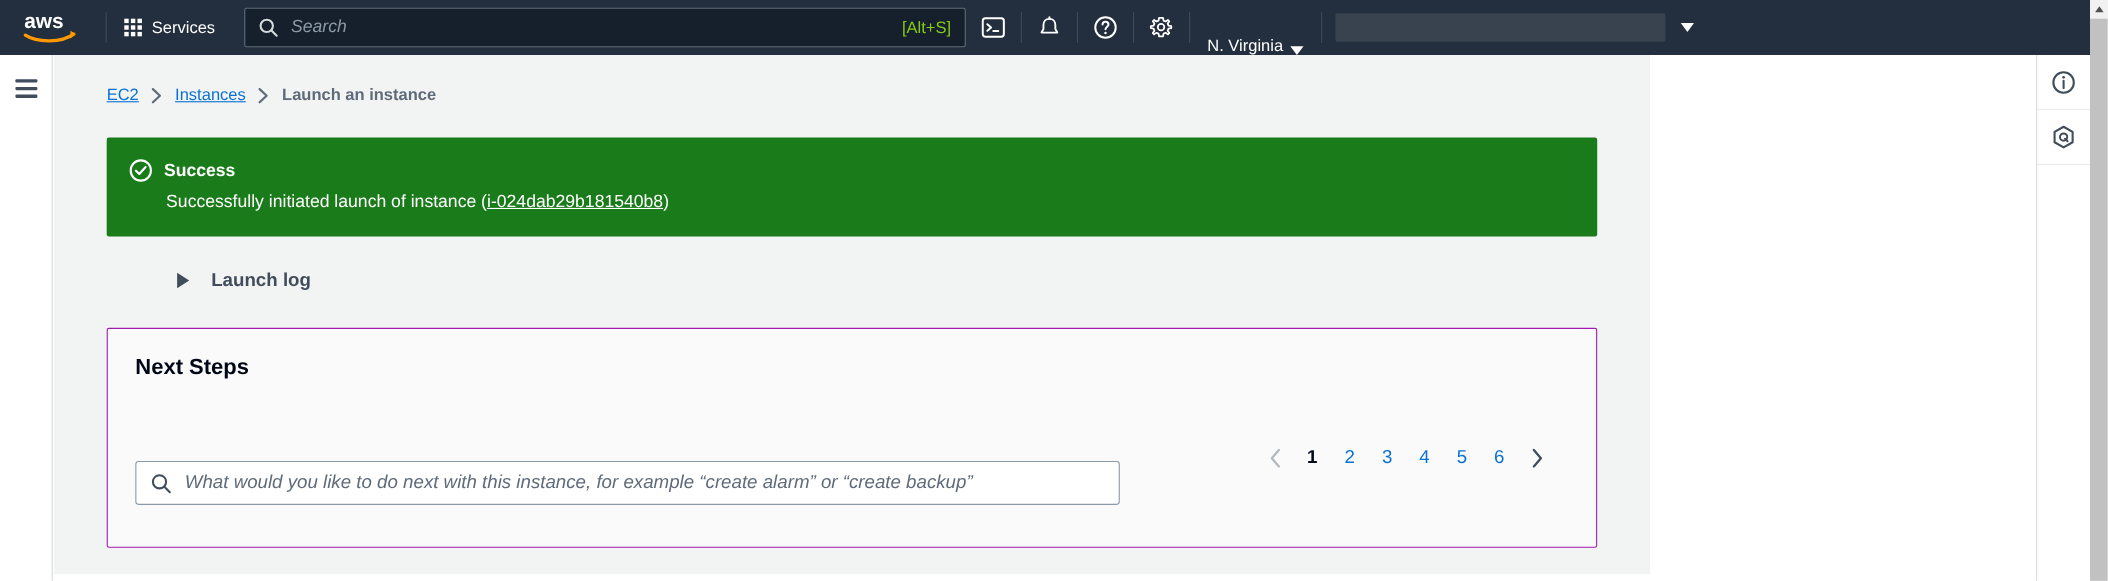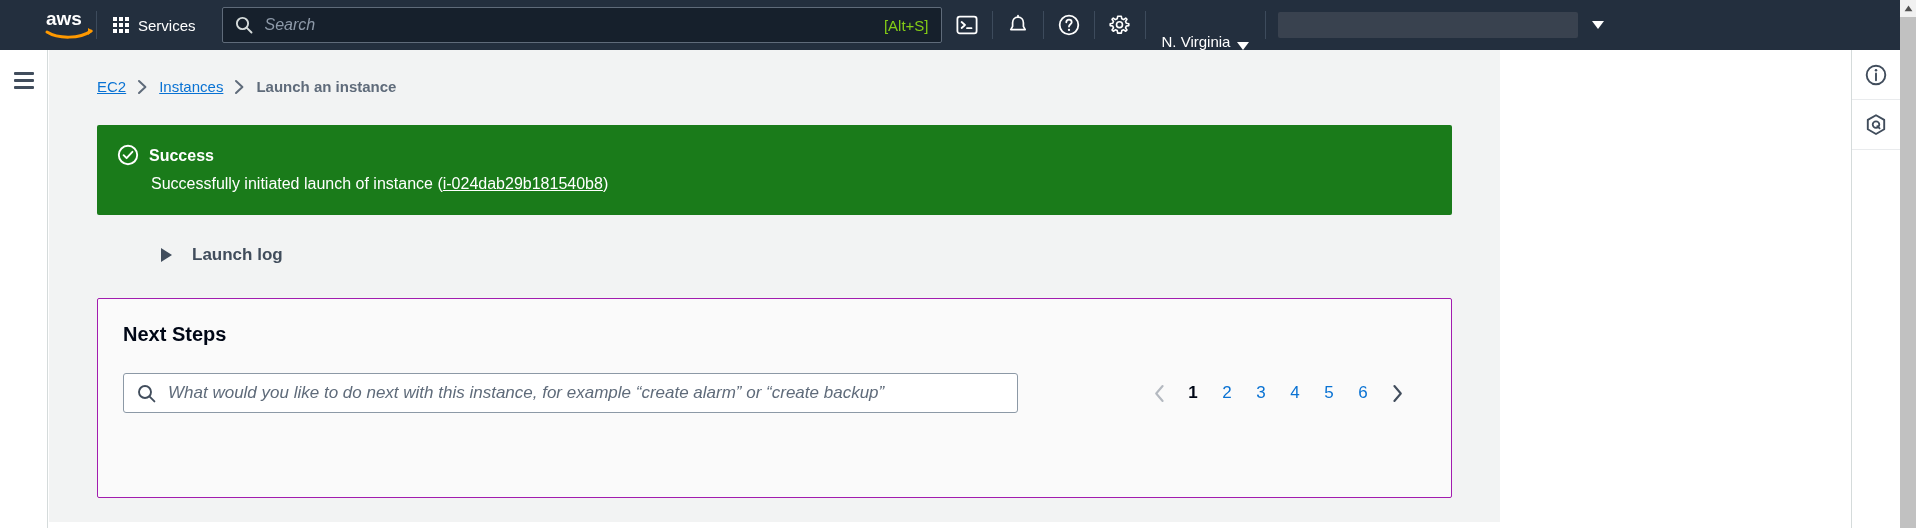--- a/index.html
+++ b/index.html
@@ -12,40 +12,40 @@
 
   
   .topnav {
     position: absolute; top: 0; left: 0;
     width: 1900px; height: 50px;
     background: #232f3e;
     display: flex; align-items: center;
   }
   .aws-logo {
     width: 76px; margin-left: 20px;
-    display: flex; align-items: center; justify-content: flex-end;
+    display: flex; align-items: center; justify-content: flex-start;
     cursor: pointer;
   }
   .nav-divider {
     width: 1px; height: 28px; background: #3d4b5c; flex: none;
   }
   .services-btn {
     display: flex; align-items: center; gap: 9px;
     height: 45px; padding: 0 16px; cursor: pointer;
   }
   .grid-icon {
     display: grid; grid-template-columns: repeat(3, 4px);
     grid-template-rows: repeat(3, 4px); gap: 2px;
   }
   .grid-icon i { background: #fff; display: block; width: 4px; height: 4px; }
   .services-label { color: #ffffff; font-size: 15px; }
 
   .searchbox {
     margin-left: 10px;
-    width: 720px; height: 36px;
+    width: 656px; height: 36px;
     background: #16202c;
     border: 1px solid #5f6b7a;
     border-radius: 2px;
     display: flex; align-items: center;
     padding: 0 12px;
     cursor: text;
   }
   .search-ph {
     margin-left: 12px; flex: 1;
     color: #8d99a8; font-size: 16px; font-style: italic;
@@ -167,20 +167,21 @@
     display: flex; align-items: center; justify-content: space-between;
     margin-top: 27px;
   }
   .ns-search {
     width: 895px; height: 40px;
     background: #ffffff;
     border: 1px solid #8c99a6;
     border-radius: 3px;
     display: flex; align-items: center; padding: 5px 13px;
     cursor: text;
+    margin-top: 46px;
   }
   .ns-search-ph {
     margin-left: 12px;
     font-size: 17px; font-style: italic; color: #5f6b7a;
   }
   .pager { display: flex; align-items: center; gap: 0; margin-right: 12px; }
   .pg-btn {
     min-width: 34px; height: 34px;
     display: flex; align-items: center; justify-content: center;
     font-size: 17px; color: #0972d3; cursor: pointer;

